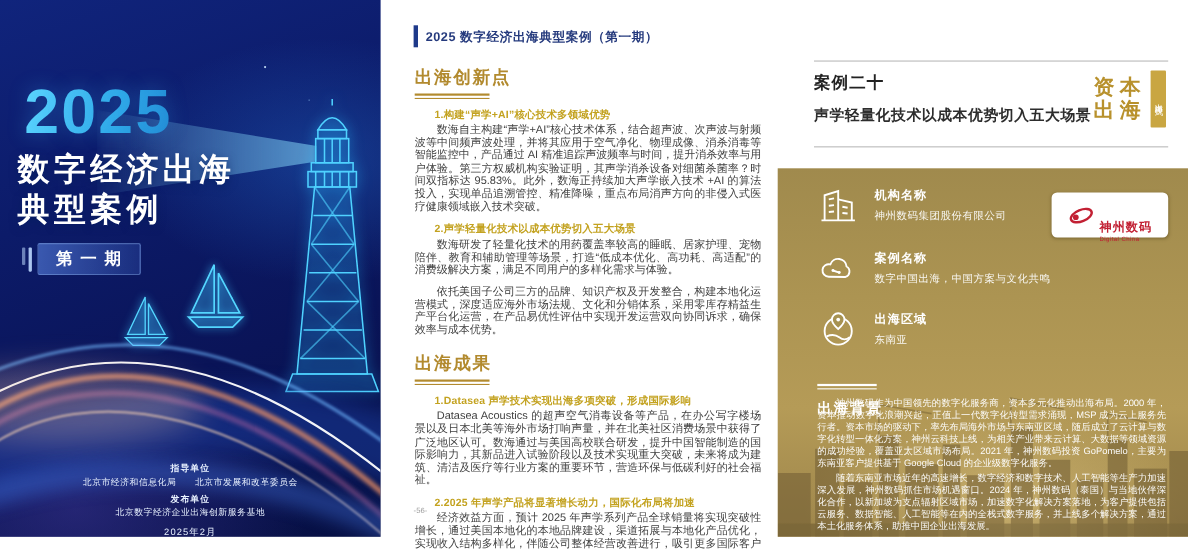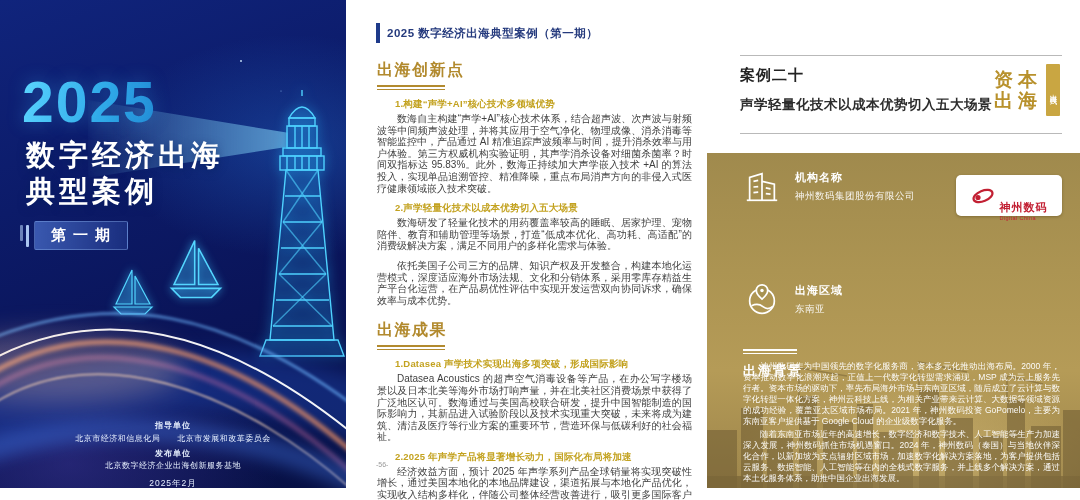--- a/index.html
+++ b/index.html
@@ -27,21 +27,21 @@
       -190px 150px 0 -1px #6ea8f0, 20px 90px 0 -1px #cfeaff;}
   .cover-year{
     position:absolute;left:22px;top:74px;
     font-size:57px;font-weight:800;letter-spacing:2px;line-height:1;
     color:#38bdf0;
     background:linear-gradient(100deg,#5fd9ff 0%,#2fa9e6 60%,#1f86d0 100%);
     -webkit-background-clip:text;background-clip:text;-webkit-text-fill-color:transparent;
     text-shadow:0 0 18px rgba(60,180,255,.35);
   }
   .cover-title{
-    position:absolute;left:26px;color:#ffffff;font-weight:800;
+    position:absolute;left:16px;color:#ffffff;font-weight:800;
     font-size:29px;letter-spacing:4px;line-height:1;
     text-shadow:0 2px 8px rgba(0,30,90,.6);
   }
   .cover-title.l1{top:141px;}
   .cover-title.l2{top:177px;}
   .issue-wrap{position:absolute;left:20px;top:221px;display:flex;align-items:center;}
   .issue-ticks{display:flex;gap:3px;margin-right:5px;}
   .issue-ticks i{display:block;width:3px;background:#bcd8ff;border-radius:1px;}
   .issue-ticks i:nth-child(1){height:16px;opacity:.55;}
   .issue-ticks i:nth-child(2){height:22px;opacity:.9;}
@@ -336,20 +336,34 @@
           <ellipse cx="12" cy="9" rx="10" ry="5.2" transform="rotate(-22 12 9)" stroke-width="2.2"></ellipse>
         </g>
         <circle cx="7" cy="10.5" r="2.6" fill="#c22033"></circle>
       </svg>
       <div class="logo-texts">
         <div class="logo-cn">神州数码</div>
         <div class="logo-en">Digital China</div>
       </div>
     </div>
 
+    <div class="info-row row2">
+      <svg class="info-icon" viewBox="0 0 40 40">
+        <g stroke="#fff" stroke-width="1.8" fill="none">
+          <path d="M11 28 a6 6 0 1 1 1.5 -11.8 a8 8 0 0 1 15.5 2 a5.5 5.5 0 0 1 -1 10 z"></path>
+          <circle cx="15" cy="22" r="1.4" fill="#fff" stroke="none"></circle>
+          <circle cx="21" cy="24" r="1.4" fill="#fff" stroke="none"></circle>
+          <line x1="15" y1="22" x2="21" y2="24"></line>
+        </g>
+      </svg>
+      <div class="info-texts">
+        <div class="info-label">案例名称</div>
+        <div class="info-value">数字中国出海，中国方案与文化共鸣</div>
+      </div>
+    </div>
 
     <div class="info-row row3">
       <svg class="info-icon" viewBox="0 0 40 40">
         <g stroke="#fff" stroke-width="1.8" fill="none">
           <circle cx="20" cy="21" r="13"></circle>
           <path d="M9 26 q7 -3 12 1 q5 4 10 0"></path>
           <path d="M20 4 a6 6 0 0 1 6 6 c0 4 -6 9 -6 9 s-6 -5 -6 -9 a6 6 0 0 1 6 -6 z" fill="#a79251"></path>
           <circle cx="20" cy="10" r="1.8" fill="#fff" stroke="none"></circle>
         </g>
       </svg>

